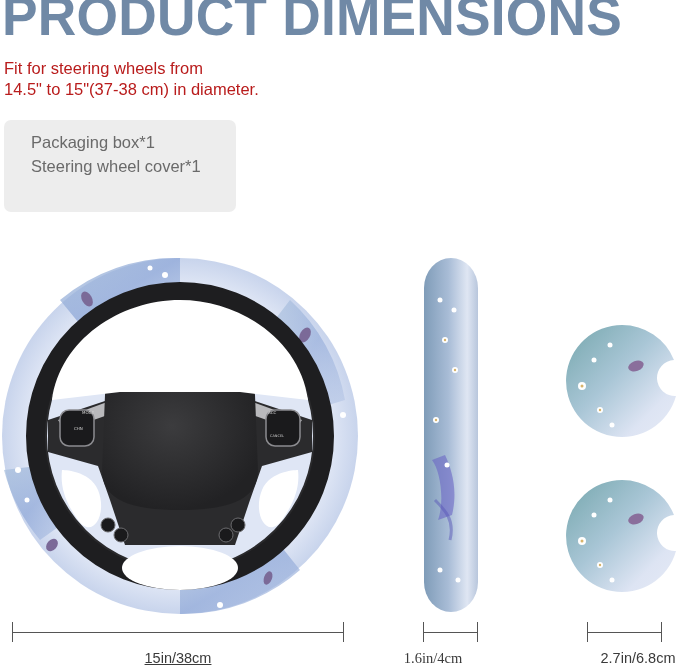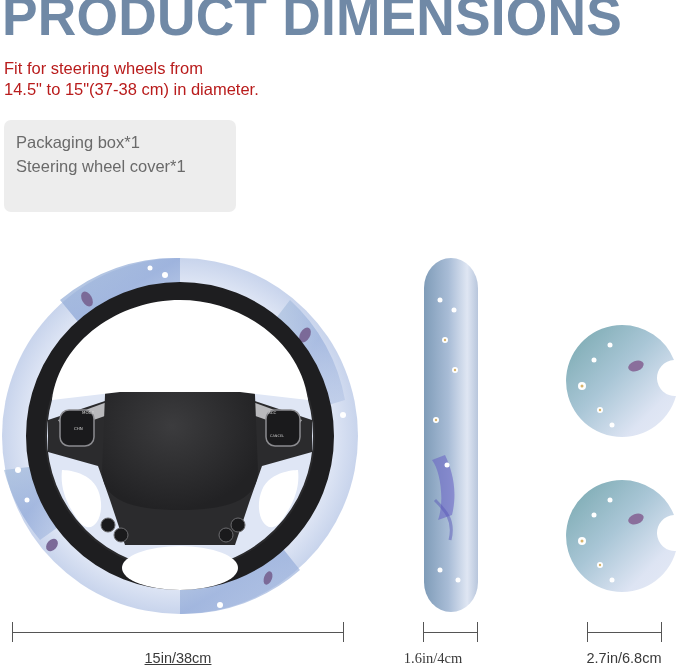--- a/index.html
+++ b/index.html
@@ -7,21 +7,21 @@
          font-family: "Liberation Sans", "DejaVu Sans", sans-serif; }
   .title { position: absolute; left: 2px; top: -11px; margin: 0;
            font-family: "Liberation Sans", sans-serif; font-weight: 700;
            font-size: 55px; letter-spacing: 0.2px; color: #7089a6;
            line-height: 1; white-space: nowrap; transform: scaleX(0.97); transform-origin: left top; }
   .fit { position: absolute; left: 4px; top: 58px; font-size: 16.5px; line-height: 21px;
          color: #b91c1c; margin: 0; }
   .fit span { display: block; white-space: nowrap; }
   .pkg { position: absolute; left: 4px; top: 120px; width: 232px; height: 92px;
          background: #ededed; border-radius: 7px; box-sizing: border-box;
-         padding: 10px 0 0 12px; }
+         padding: 10px 0 0 27px; }
   .pkg .item { display: block; font-size: 16.5px; line-height: 24px; color: #6a6a6a; white-space: nowrap; }
   .art { position: absolute; left: 0; top: 0; }
   .dim { position: absolute; top: 622px; height: 20px; }
   .dim .line { position: absolute; top: 10px; left: 0; right: 0; height: 1px; background: #555; }
   .dim .capL, .dim .capR { position: absolute; top: 0; width: 1px; height: 20px; background: #555; }
   .dim .capL { left: 0; } .dim .capR { right: 0; }
   .dimlabel { position: absolute; top: 650px; font-size: 14.5px; color: #3a3a3a; white-space: nowrap;
               transform: translateX(-50%); }
 </style>
 </head>
@@ -189,13 +189,13 @@
     <div class="line"></div>
     <div class="capR"></div>
 </div>
 <div class="dimlabel" style="left:433px;font-family:Liberation Serif, serif;">1.6in/4cm</div>
 
 <div class="dim" style="left:587px; width:75px;">
   <div class="capL"></div>
     <div class="line"></div>
     <div class="capR"></div>
 </div>
-<div class="dimlabel" style="left:624px;">2.7in/6.8cm</div>
+<div class="dimlabel" style="left:638px;">2.7in/6.8cm</div>
 
 </body></html>

